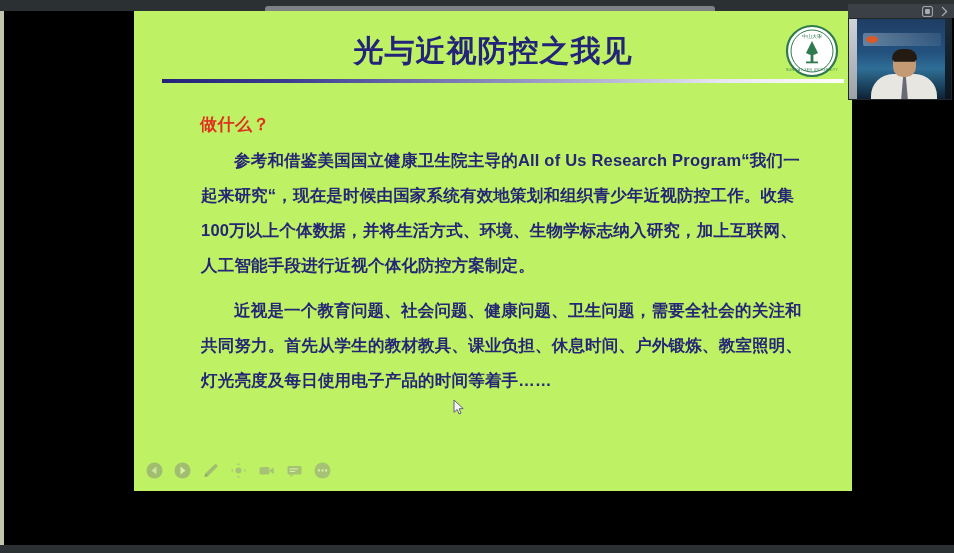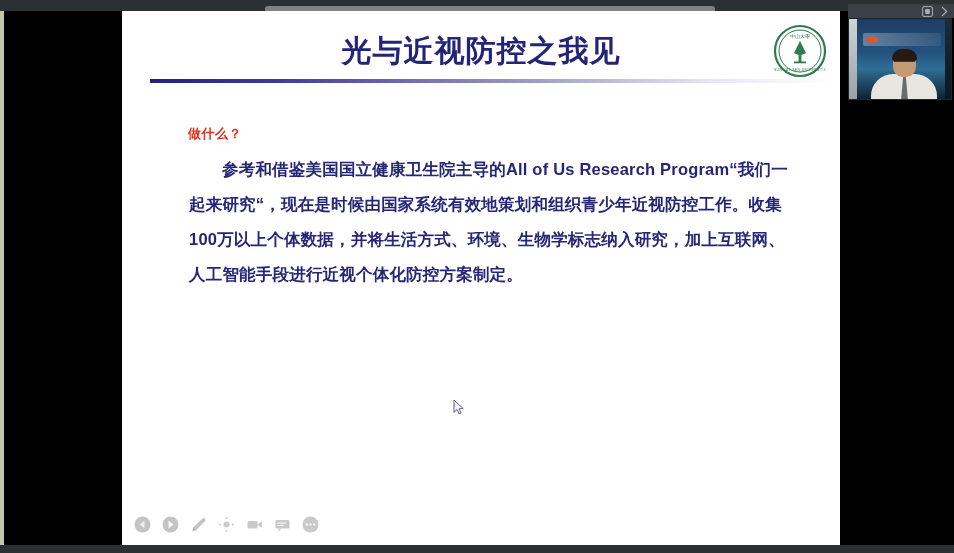--- a/index.html
+++ b/index.html
@@ -53,23 +53,23 @@
   .stage {
     position: absolute;
     left: 4px; top: 11px;
     width: 950px; height: 534px;
     background: #000000;
   }
 
   
   .slide {
     position: absolute;
-    left: 122px; top: 11px;
-    width: 718px; height: 534px;
-    background: #ffffff;
+    left: 134px; top: 11px;
+    width: 718px; height: 480px;
+    background: #bef264;
   }
 
   
   .slide-title {
     position: absolute;
     left: 0; top: 18px;
     width: 718px;
     text-align: center;
     font-size: 30px;
     font-weight: bold;
@@ -94,24 +94,24 @@
   .logo svg { display: block; }
 
   
   .body-area {
     position: absolute;
     left: 66px; top: 95px;
     width: 608px;
   }
   .q-head {
     color: #e0301e;
-    font-size: 13px;
+    font-size: 17px;
     font-weight: bold;
     line-height: 30px;
-    margin: 13px 0 3px 0;
+    margin: 4px 0 3px 0;
     letter-spacing: .5px;
   }
   .para {
     color: #262676;
     font-size: 16.5px;
     font-weight: bold;
     line-height: 35px;
     margin: 1px;
     text-indent: 2em;
     letter-spacing: .2px;
@@ -261,20 +261,21 @@
       </svg>
     </div>
 
     <div class="body-area">
 
       <p class="q-head">做什么？</p>
       <p class="para">参考和借鉴美国国立健康卫生院主导的All of Us Research Program“我们一起来研究“，现在是时候由国家系统有效地策划和组织青少年近视防控工作。收集100万以上个体数据，并将生活方式、环境、生物学标志纳入研究，加上互联网、人工智能手段进行近视个体化防控方案制定。</p>
 
       <div class="gap"></div>
 
+      <p class="para">近视是一个教育问题、社会问题、健康问题、卫生问题，需要全社会的关注和共同努力。首先从学生的教材教具、课业负担、休息时间、户外锻炼、教室照明、灯光亮度及每日使用电子产品的时间等着手……</p>
     </div>
 
     <div class="pres-toolbar">
 
       <div class="tb-btn">
         <svg width="17" height="17" viewBox="0 0 17 17">
           <circle cx="8.5" cy="8.5" r="8" fill="#7e7e7e"></circle>
           <path d="M10.5 4.5 L5.5 8.5 L10.5 12.5 Z" fill="#d9d9d9"></path>
         </svg>
       </div>

